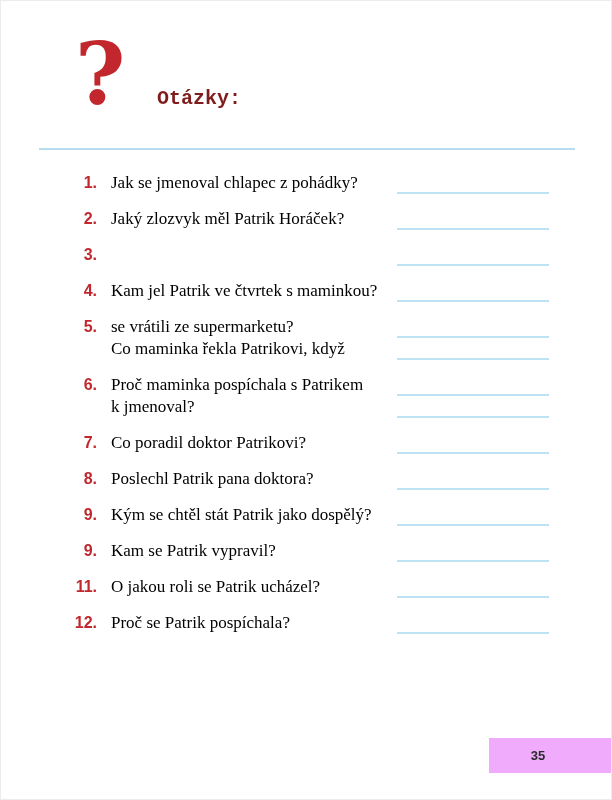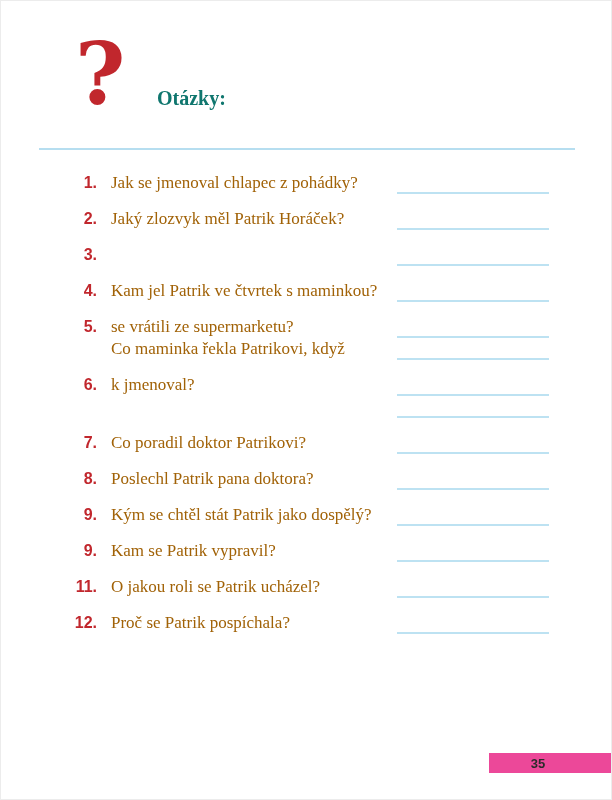--- a/index.html
+++ b/index.html
@@ -23,24 +23,24 @@
     font-family: "DejaVu Serif", serif;
     font-weight: bold;
     font-size: 86px;
     line-height: 1;
     color: #c1272d;
   }
   .title {
     position: absolute;
     left: 156px;
     top: 86px;
-    font-family: Liberation Serif, serif;
+    font-family: Liberation Mono, monospace;
     font-weight: bold;
     font-size: 20px;
-    color: #0f766e;
+    color: #7f1d1d;
   }
   .divider {
     position: absolute;
     left: 38px;
     right: 36px;
     top: 147px;
     height: 0;
     border-top: 2px solid #b6def0;
   }
   .list {
@@ -63,39 +63,39 @@
     font-size: 16px;
     line-height: 22px;
   }
   .qtext {
     flex: none;
     margin-left: 14px;
     width: 276px;
     font-family: "Liberation Serif", serif;
     font-size: 17px;
     line-height: 22px;
-    color: #a16207;
+    color: #000000;
   }
   .answers {
     flex: none;
     margin-left: auto;
     width: 152px;
   }
   .answer-line {
     height: 22px;
     border-bottom: 2px solid #bde2f2;
     box-sizing: border-box;
   }
   .footer-box {
     position: absolute;
     right: 0;
     bottom: 26px;
     width: 122px;
-    height: 20px;
-    background: #ec4899;
+    height: 35px;
+    background: #f0abfc;
     display: flex;
     align-items: center;
     justify-content: center;
   }
   .footer-box .pagenum {
     font-family: "Liberation Sans", sans-serif;
     font-weight: bold;
     font-size: 13px;
     color: #2b2b2b;
     padding-right: 24px;
@@ -153,20 +153,21 @@
           <div>Co maminka řekla Patrikovi, když</div>
         </div>
     <div class="answers">
           <div class="answer-line"></div>
           <div class="answer-line"></div>
         </div>
   </div>
       <div class="row">
     <div class="num">6.</div>
     <div class="qtext">
+          <div>Proč maminka pospíchala s Patrikem</div>
           <div>k jmenoval?</div>
         </div>
     <div class="answers">
           <div class="answer-line"></div>
           <div class="answer-line"></div>
         </div>
   </div>
       <div class="row">
     <div class="num">7.</div>
     <div class="qtext">

